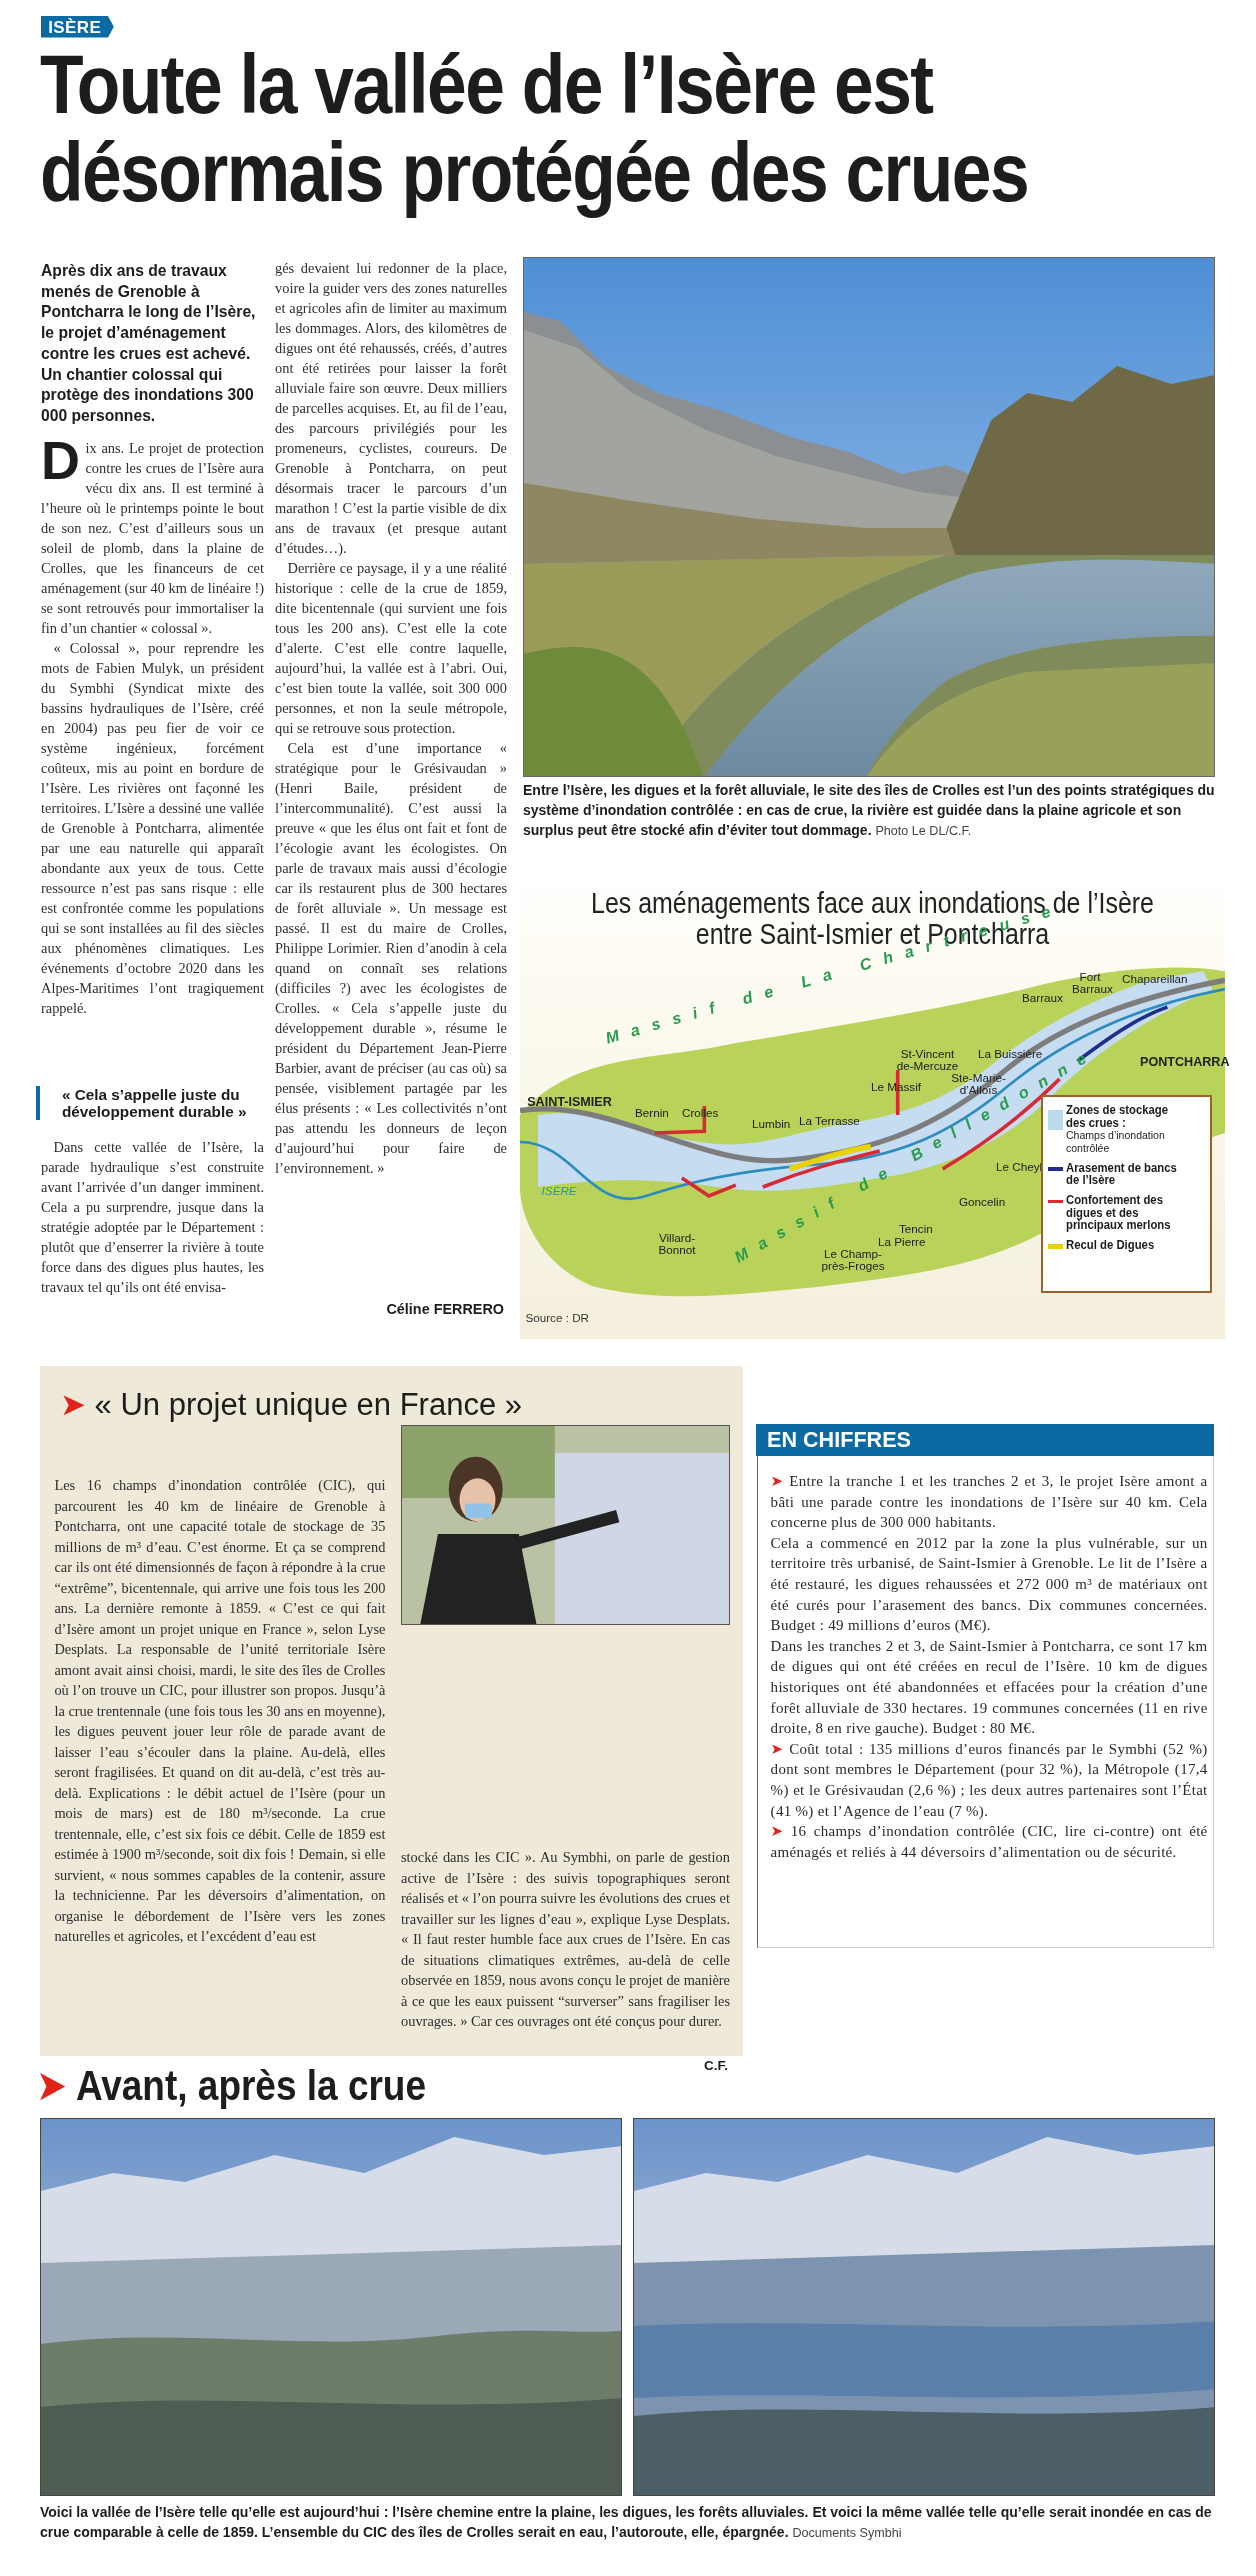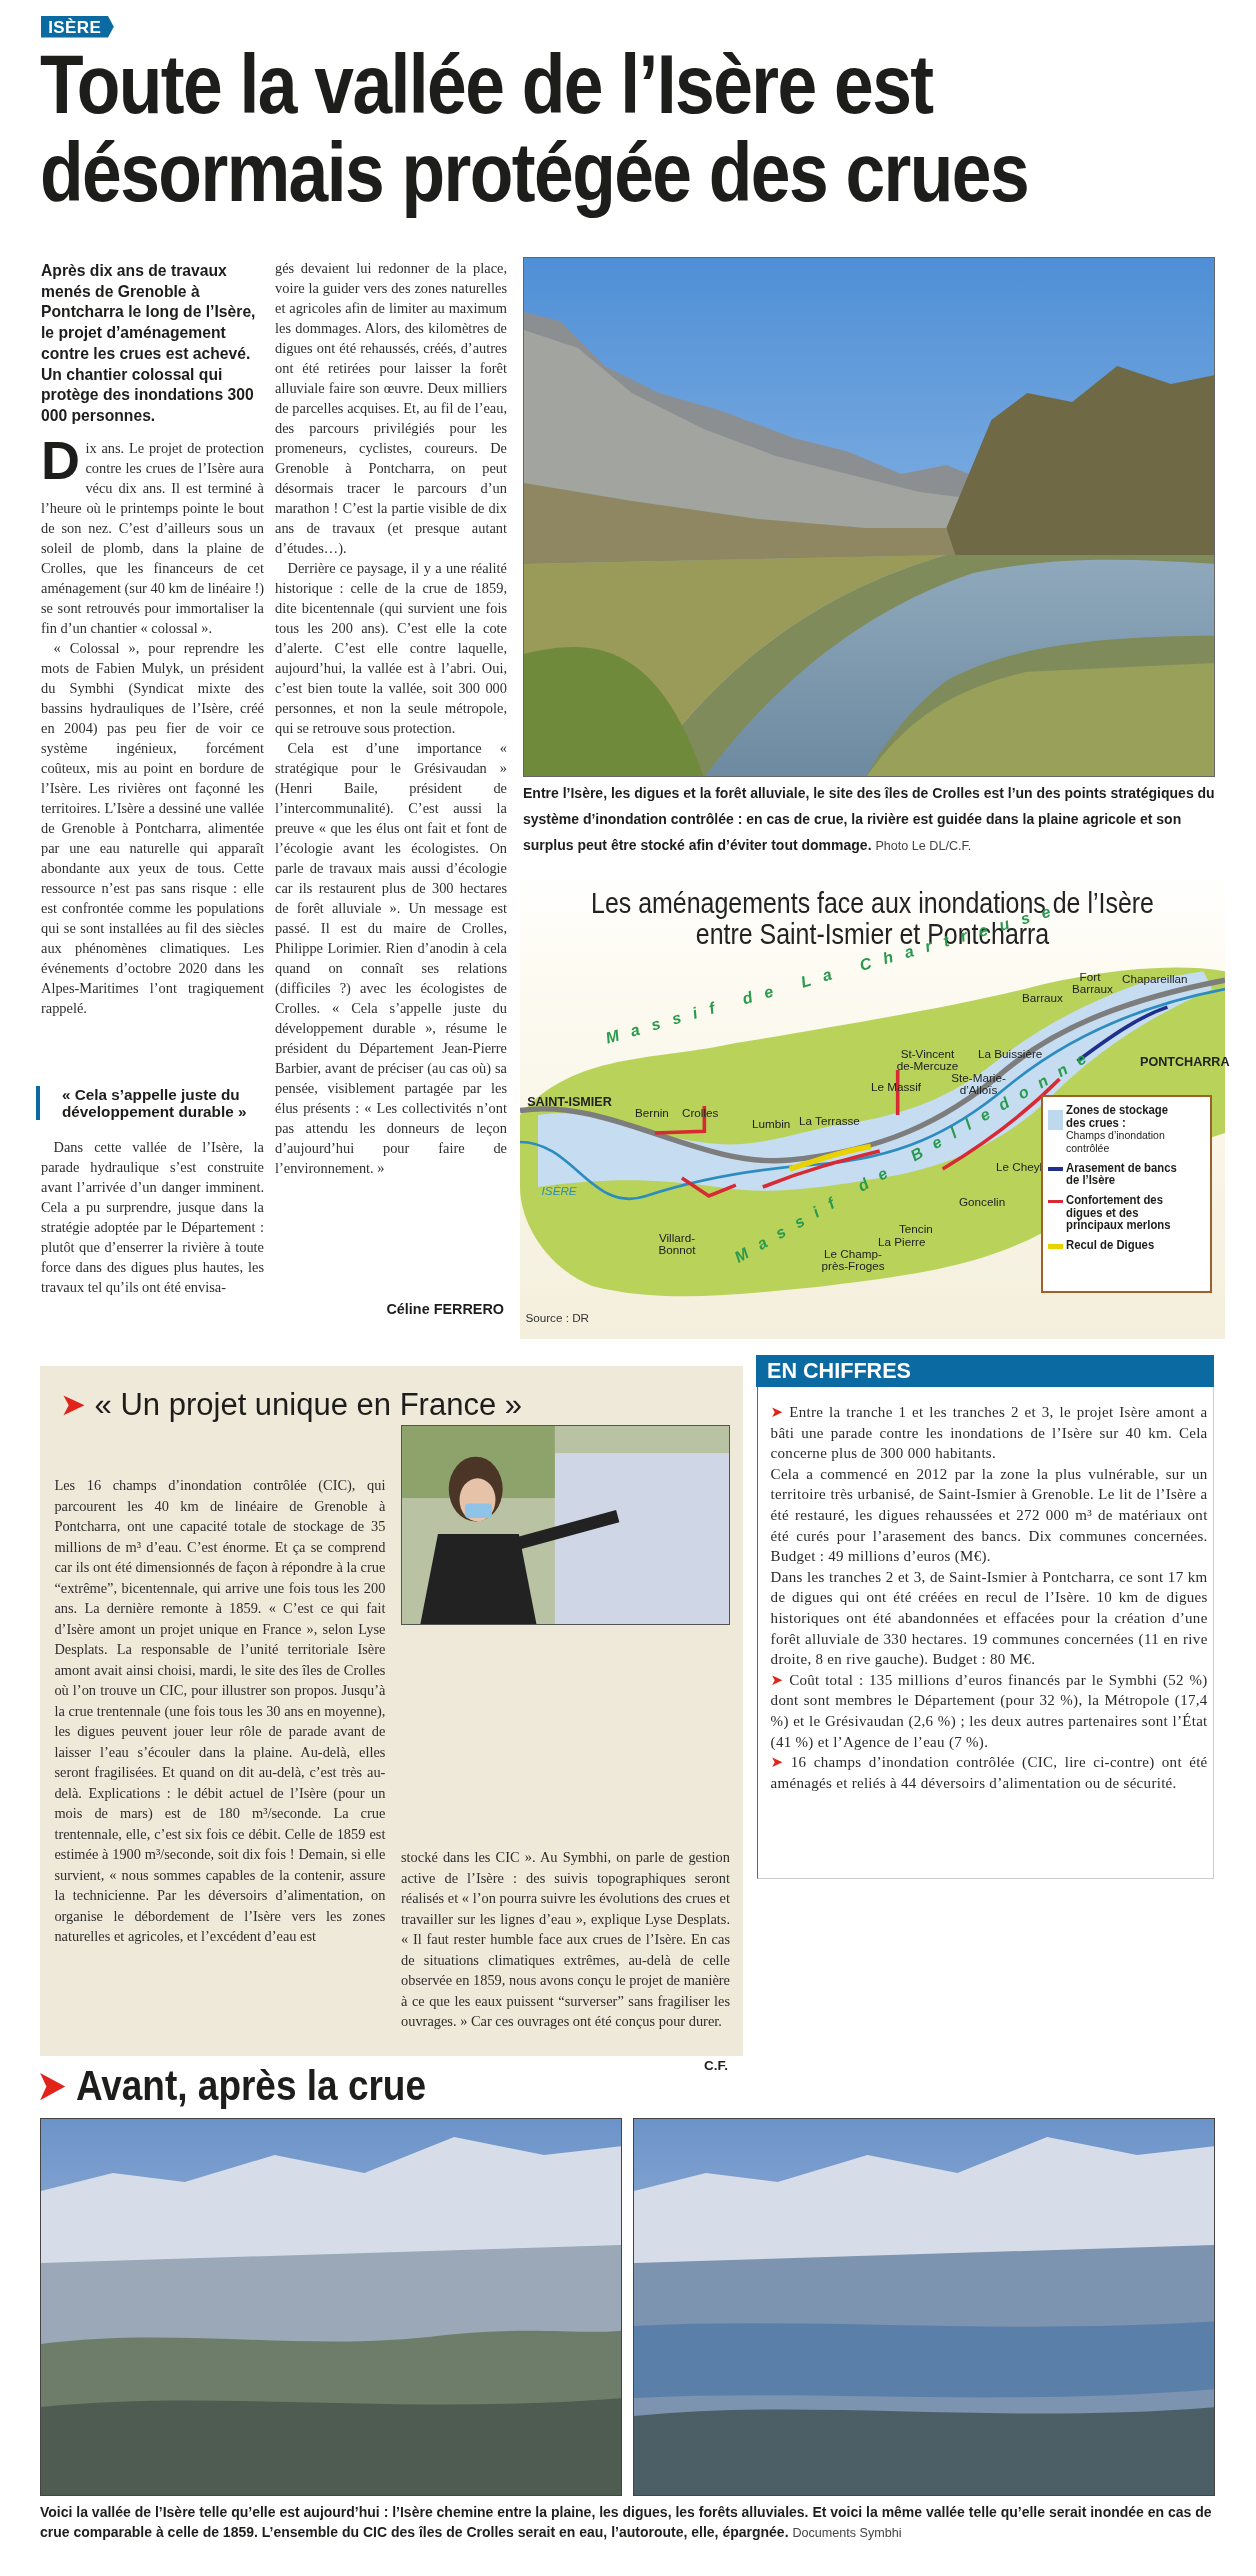--- a/index.html
+++ b/index.html
@@ -10,21 +10,21 @@
   .chapo { left: 41px; top: 261px; width: 223px; font-family: "Liberation Sans", sans-serif; font-weight: bold; font-size: 15.7px; line-height: 20.7px; color: #1d1d1b; }
   .col { font-size: 14.4px; line-height: 20px; text-align: justify; hyphens: manual; color: #2e2e2e; }
   .col p { text-indent: 12.6px; }
   .col1 { left: 41px; top: 438px; width: 223px; }
   .col2 { left: 275px; top: 258px; width: 232px; }
   .dropcap { float: left; font-family: "Liberation Sans", sans-serif; font-weight: bold; font-size: 54px; line-height: 41px; margin: 1.8px 5.4px 0 0; color: #1d1d1b; }
   .intertitle { left: 36px; top: 1086px; width: 225px; border-left: 4.5px solid #0b6aa2; padding-left: 22px; font-family: "Liberation Sans", sans-serif; font-weight: bold; font-size: 15.3px; line-height: 17px; color: #1d1d1b; }
   .col1b { left: 41px; top: 1137px; width: 223px; }
   .signature { left: 275px; top: 1301px; width: 229px; text-align: right; font-family: "Liberation Sans", sans-serif; font-weight: bold; font-size: 14.4px; color: #1d1d1b; }
   .photo-main { left: 523px; top: 257px; width: 692px; height: 520px; border: 0.9px solid #666; overflow: hidden; }
-  .caption { font-family: "Liberation Sans", sans-serif; font-weight: bold; font-size: 14px; line-height: 26px; color: #1d1d1b; }
+  .caption { font-family: "Liberation Sans", sans-serif; font-weight: bold; font-size: 14px; line-height: 20px; color: #1d1d1b; }
   .caption .credit { font-weight: normal; font-size: 12.6px; color: #444; }
   .cap-main { left: 523px; top: 780px; width: 701px; }
   .map { left: 520px; top: 872px; width: 705px; height: 467px; background: linear-gradient(180deg, #fff 0%, #fdfbf2 20%, #f4efdc 100%); }
   .map-title { left: 0; top: 16px; width: 705px; text-align: center; font-family: "Liberation Sans", sans-serif; font-size: 29px; line-height: 31px; color: #222; transform: scaleX(0.86); }
   .map-label { font-family: "Liberation Sans", sans-serif; font-size: 11.7px; line-height: 11.7px; color: #222; text-align: center; }
   .map-label.big { font-weight: bold; font-size: 12.6px; }
   .map-massif { font-family: "Liberation Sans", sans-serif; font-weight: bold; font-style: italic; font-size: 16px; color: #2a9a4e; letter-spacing: 12.6px; transform-origin: left center; white-space: nowrap; }
   .legend { left: 521px; top: 223px; width: 171px; height: 198px; background: #fff; border: 2.7px solid #a0602a; padding: 7.2px 5.4px 5.4px 5.4px; font-family: "Liberation Sans", sans-serif; }
   .leg-item { display: flex; align-items: flex-start; margin-bottom: 7.2px; }
   .leg-sw { width: 14.4px; flex: 0 0 14.4px; margin-right: 3.6px; margin-top: 5.4px; }
@@ -33,21 +33,21 @@
   .map-source { left: 5.4px; top: 439px; font-family: "Liberation Sans", sans-serif; font-size: 11.7px; color: #333; }
   .box-beige { left: 40px; top: 1366px; width: 703px; height: 690px; background: #efe9da; }
   .box-title { left: 20px; top: 20px; font-family: "Liberation Sans", sans-serif; font-size: 31px; line-height: 36px; color: #1d1d1b; white-space: nowrap; }
   .arrow-red { color: #e2231a; font-family: "DejaVu Sans", sans-serif; }
   .box-col { font-size: 14.4px; line-height: 20.5px; text-align: justify; color: #2e2e2e; margin-top: 46px; }
   .box-col1 { left: 14.4px; top: 63px; width: 331px; }
   .box-col2 { left: 361px; top: 435px; width: 329px; }
   .box-photo { left: 361px; top: 59px; width: 329px; height: 200px; overflow: hidden; border: 0.9px solid #555; }
   .box-cap { left: 361px; top: 264px; width: 333px; }
   .box-sign { left: 629px; top: 658px; width: 59px; text-align: right; font-family: "Liberation Sans", sans-serif; font-weight: bold; font-size: 13.5px; color: #1d1d1b; margin-top: 34px; }
-  .chiffres { left: 757px; top: 1355px; width: 457px; height: 524px; border-left: 1.8px solid #666; border-right: 0.9px solid #ccc; border-bottom: 0.9px solid #ccc; }
+  .chiffres { left: 757px; top: 1424px; width: 457px; height: 524px; border-left: 1.8px solid #666; border-right: 0.9px solid #ccc; border-bottom: 0.9px solid #ccc; }
   .chiffres-head { left: -1.8px; top: 0; width: 458px; height: 32px; background: #0b6aa2; color: #fff; font-family: "Liberation Sans", sans-serif; font-weight: bold; font-size: 21.6px; line-height: 32px; padding-left: 10.8px; }
   .chiffres-body { left: 12.6px; top: 47px; width: 437px; font-size: 15px; line-height: 20.6px; text-align: justify; color: #2a2a2a; letter-spacing: 0.3px; }
   .section2-title { left: 36px; top: 2058px; font-family: "Liberation Sans", sans-serif; font-weight: bold; font-size: 43px; line-height: 54px; color: #1d1d1b; white-space: nowrap; transform: scaleX(0.86); transform-origin: left; }
   .photo-before { left: 40px; top: 2118px; width: 582px; height: 378px; border: 0.9px solid #444; overflow: hidden; }
   .photo-after { left: 633px; top: 2118px; width: 582px; height: 378px; border: 0.9px solid #444; overflow: hidden; }
   .cap-bottom { left: 40px; top: 2502px; width: 1186px; font-size: 14px; line-height: 20px; }
 </style>
 </head>
 <body>
 

